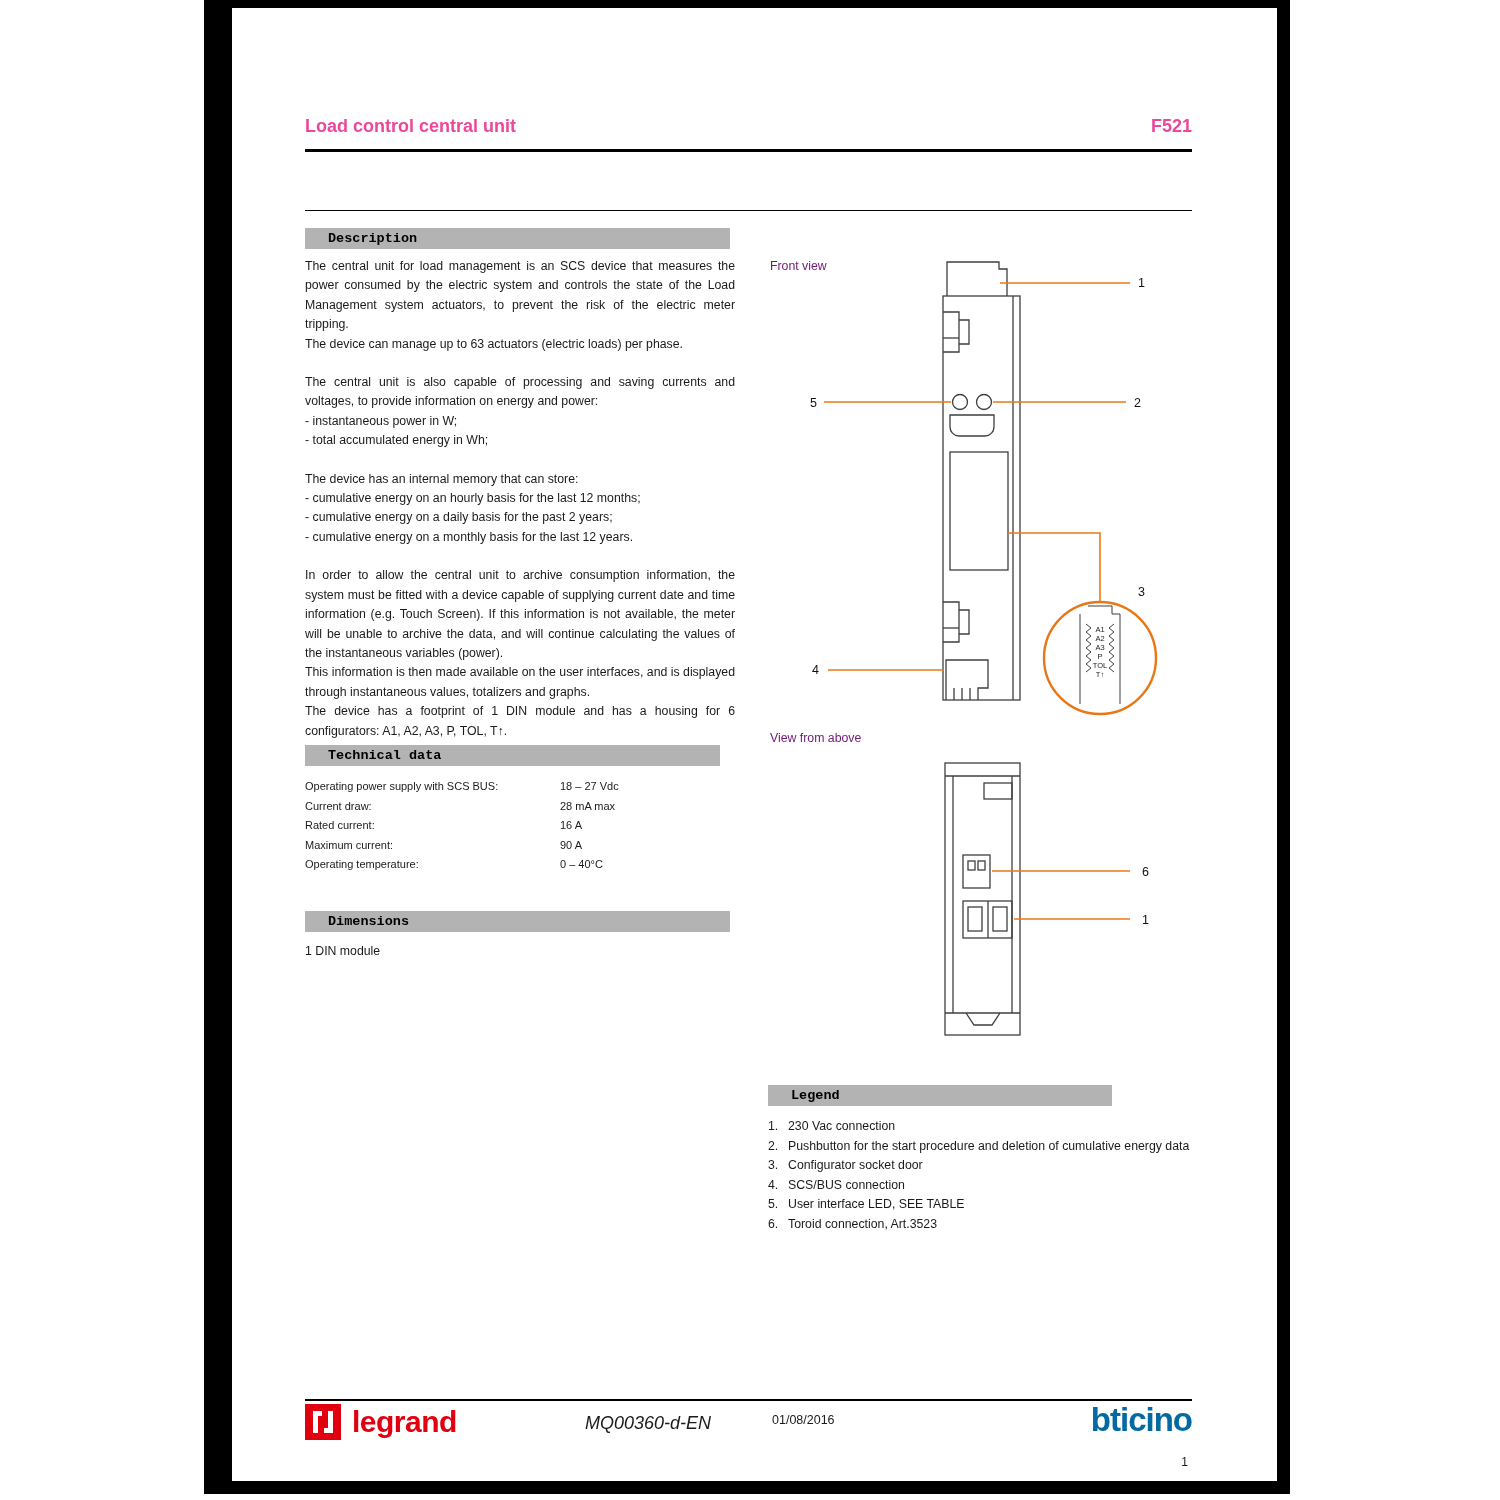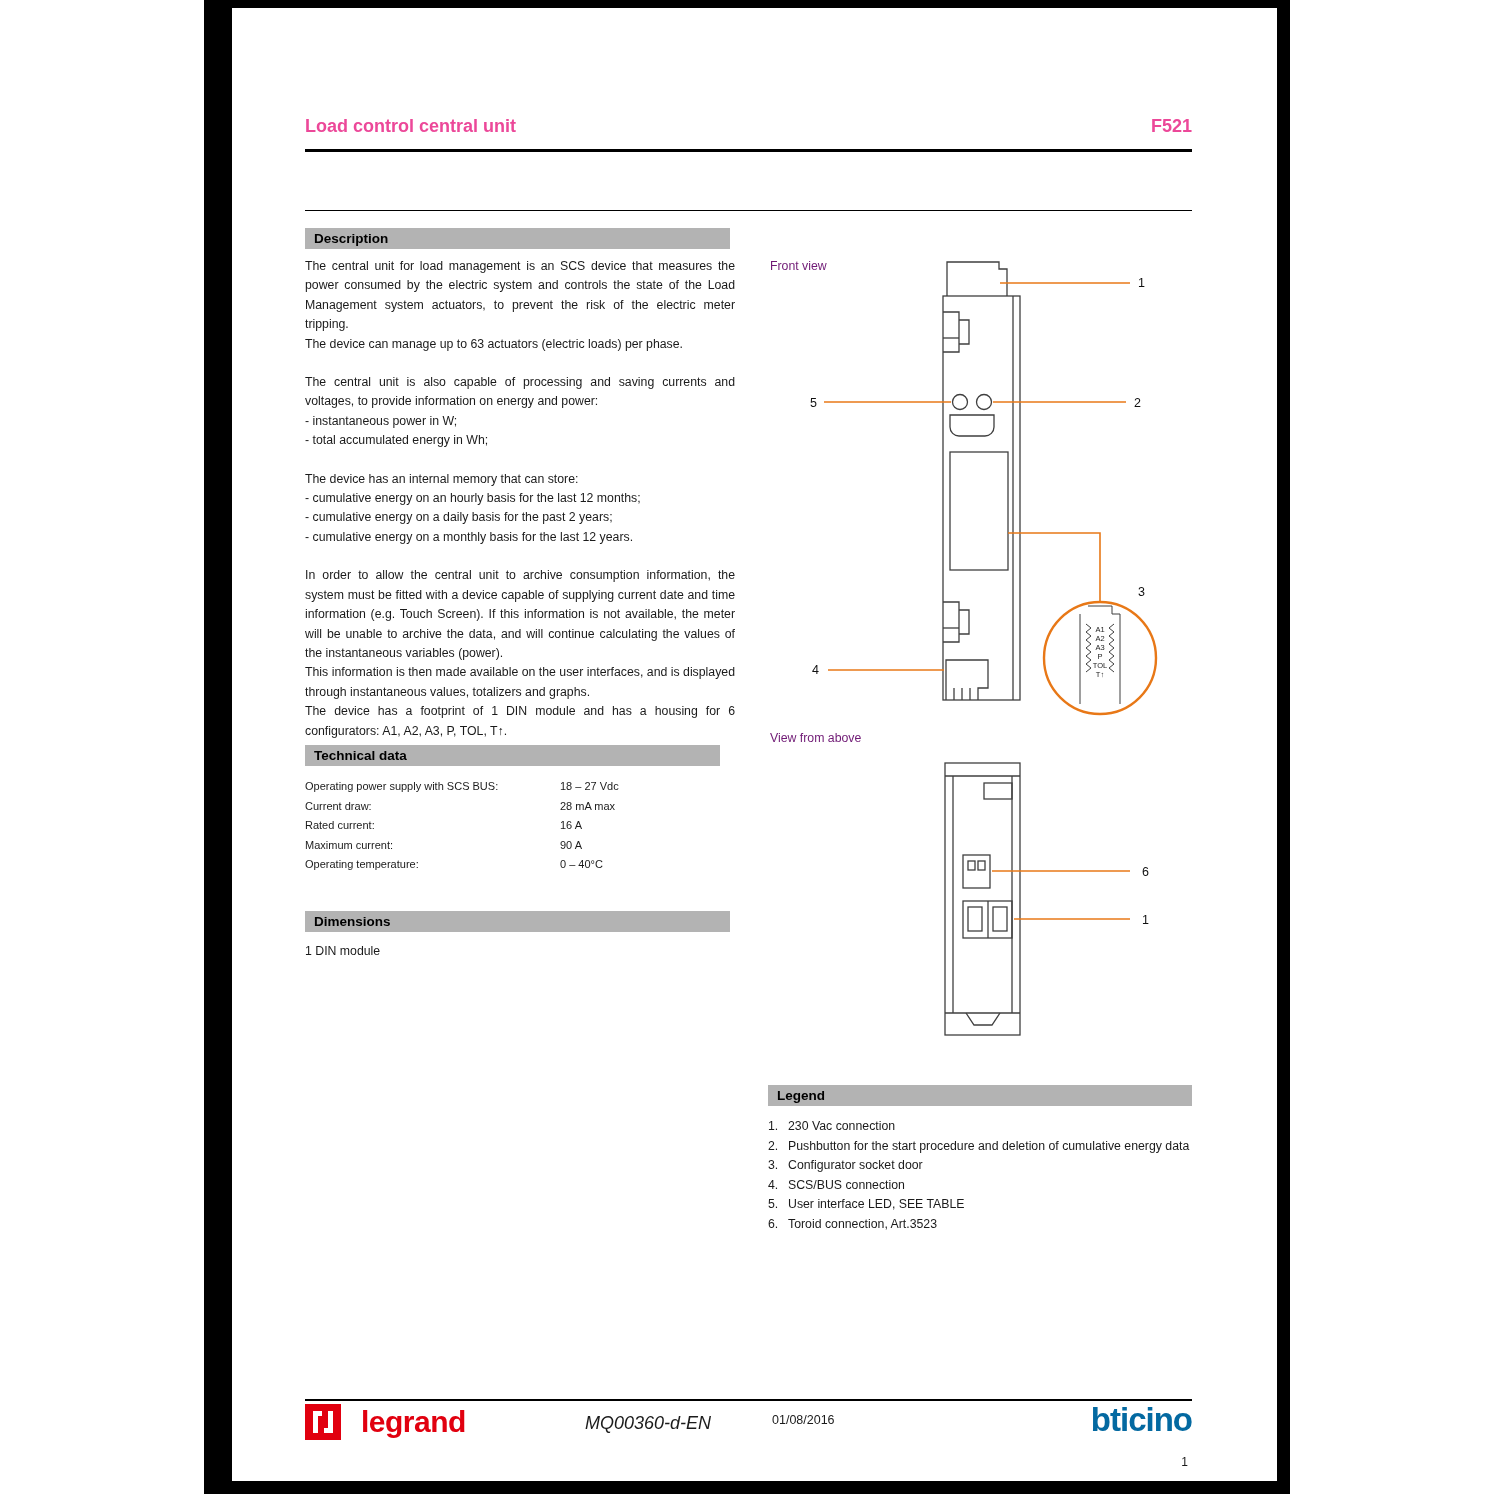--- a/index.html
+++ b/index.html
@@ -9,25 +9,25 @@
   
   .frame { position:absolute; left:204px; top:0; width:1086px; height:1494px; background:#000; }
   .page  { position:absolute; left:232px; top:8px; width:1045px; height:1473px; background:#fff; }
 
   
   .header-row { position:absolute; left:305px; top:116px; width:887px; display:flex; justify-content:space-between; font-size:18px; font-weight:bold; color:#ec4899; }
   .rule-1 { position:absolute; left:305px; top:149px; width:887px; height:3px; background:#000; }
   .rule-2 { position:absolute; left:305px; top:210px; width:887px; height:1px; background:#000; }
 
   
-  .bar { position:absolute; height:21px; background:#B3B3B3; color:#000; font-size:13.5px; font-weight:bold; line-height:21px; padding-left:9px; }
+  .bar { position:absolute; height:21px; background:#B3B3B3; color:#000; font-size:13.5px; font-weight:bold; line-height:21px; padding-left:23px;font-family:Liberation Mono, monospace; }
   .bar-desc   { left:305px; top:228px; width:425px; }
   .bar-tech   { left:305px; top:745px; width:415px; }
   .bar-dim    { left:305px; top:911px; width:425px; }
-  .bar-legend { left:768px; top:1085px; width:424px; }
+  .bar-legend { left:768px; top:1085px; width:344px; }
 
   
   .desc-text { position:absolute; left:305px; top:257px; width:430px; font-size:12.3px; line-height:19.4px; text-align:justify; }
   .desc-text .para { margin-bottom:19px; }
 
   
   .tech-rows { position:absolute; left:305px; top:777px; width:440px; font-size:11px; line-height:19.6px; }
   .tech-row { display:flex; }
   .tech-row .tl { width:255px; flex:0 0 255px; }
 
@@ -47,21 +47,21 @@
   .num-labels text { font-size:12.5px; fill:#111; stroke:none; }
   .cfg-labels text { font-size:7.5px; fill:#222; stroke:none; text-anchor:middle; }
 
   
   .legend-list { position:absolute; left:768px; top:1117px; width:430px; font-size:12.3px; line-height:19.6px; }
   .legend-item { display:flex; }
   .legend-item .ln { width:20px; flex:0 0 20px; }
 
   
   .footer-rule { position:absolute; left:305px; top:1399px; width:887px; height:2px; background:#000; }
-  .legrand { position:absolute; left:305px; top:1404px; display:flex; align-items:center; gap:20px; }
+  .legrand { position:absolute; left:305px; top:1404px; display:flex; align-items:center; gap:11px; }
   .legrand .mark { width:36px; height:36px; background:#E1000F; display:block; }
   .legrand .word { color:#E1000F; font-weight:bold; font-size:30px; letter-spacing:-0.5px; line-height:36px; }
   .doc-code { position:absolute; left:585px; top:1413px; font-size:18px;font-style:italic; }
   .doc-date { position:absolute; left:772px; top:1413px; font-size:12.5px; }
   .bticino { position:absolute; right:308px; top:1402px; font-size:33px; font-weight:800; color:#0369a1; letter-spacing:-1px; line-height:36px; }
   .page-num { position:absolute; right:312px; top:1455px; font-size:12px; }
 </style>
 </head>
 <body>
 

